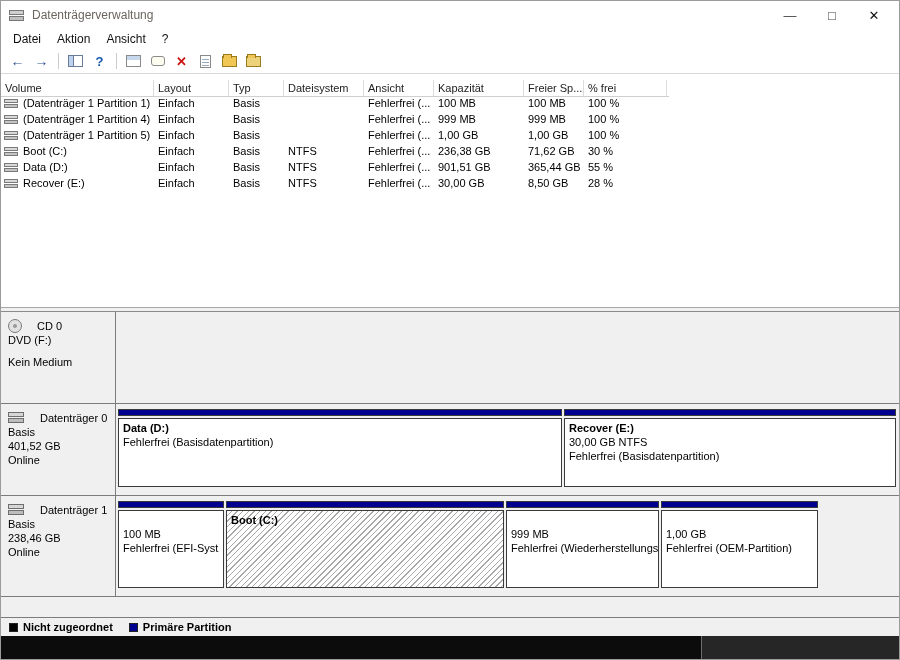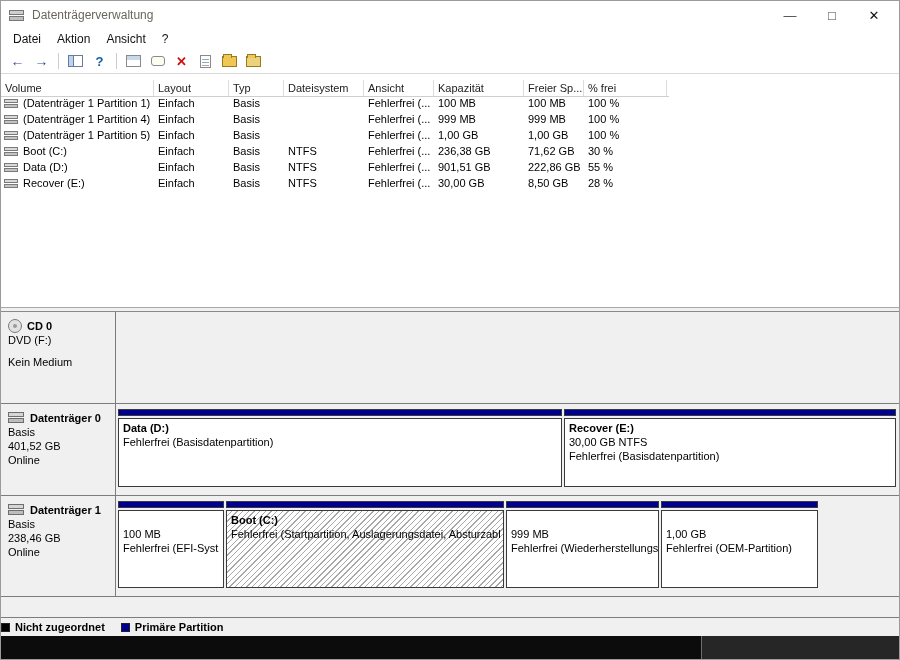--- a/index.html
+++ b/index.html
@@ -53,41 +53,41 @@
   
   .splitter{height:5px;flex:none;background:#f0f0f0;border-top:1px solid #a8a8a8;border-bottom:1px solid #8a8a8a}
 
   
   .bottompane{flex:1;background:#f0f0f0;display:flex;flex-direction:column;overflow:hidden}
   .disk-row{display:flex;border-bottom:1px solid #7c7c7c;flex:none}
   .row-cd{height:92px}
   .row-d0{height:92px}
   .row-d1{height:101px}
   .disk-left{width:115px;flex:none;border-right:1px solid #7c7c7c;padding:6px 6px 0 7px;background:#f0f0f0}
-  .dname{font-weight:bold;display:flex;align-items:center;gap:5px;height:15px;white-space:nowrap}
+  .dname{font-weight:normal;display:flex;align-items:center;gap:15px;height:15px;white-space:nowrap}
   .dline{height:14px;line-height:14px;white-space:nowrap}
   .dline.gap{margin-top:8px}
   .disk-ico{width:17px;height:13px;position:relative;flex:none}
   .disk-ico .d1s{position:absolute;left:0;top:1px;width:16px;height:5px;background:#d6d6d6;border:1px solid #6e6e6e}
   .disk-ico .d2s{position:absolute;left:0;top:7px;width:16px;height:5px;background:#bdbdbd;border:1px solid #6e6e6e}
   .cd-ico{width:14px;height:14px;border-radius:50%;background:#e2e2e2;border:1px solid #7a7a7a;position:relative;flex:none}
   .cd-ico:after{content:"";position:absolute;left:4px;top:4px;width:4px;height:4px;border-radius:50%;background:#9a9a9a}
 
   .disk-parts{flex:1;padding:5px 2px 8px 2px;display:flex;gap:2px;align-items:stretch;overflow:hidden}
   .part{display:flex;flex-direction:column;flex:none}
   .p-strip{height:7px;background:#000090;border:1px solid #3a3a3a;flex:none}
   .p-body{flex:1;margin-top:2px;border:1px solid #3a3a3a;background:#fff;padding:2px 0 0 4px;overflow:hidden;white-space:nowrap}
   .p-body.hatched{background-image:repeating-linear-gradient(135deg,#ffffff 0px,#ffffff 3px,#a8a8a8 3px,#a8a8a8 4px)}
   .p-name{font-weight:bold;height:14px;line-height:14px}
   .p-line{height:14px;line-height:14px}
 
   .pane-filler{flex:1}
 
   
-  .legendbar{height:19px;flex:none;border-top:1px solid #7c7c7c;background:#f0f0f0;display:flex;align-items:center;}
+  .legendbar{height:19px;flex:none;border-top:1px solid #7c7c7c;background:#f0f0f0;display:flex;align-items:center;padding-left:8px}
   .leg-item{display:flex;align-items:center;gap:5px;margin-right:16px}
   .leg-sq{width:9px;height:9px;border:1px solid #222;flex:none}
   .sq-unalloc{background:#000000}
   .sq-primary{background:#000090}
   .leg-label{font-weight:bold;white-space:nowrap}
 
   
   .bottomstrip{height:23px;flex:none;background:#0c0c0c;position:relative}
   .strip-right{position:absolute;left:700px;top:0;width:198px;height:100%;background:#262626;border-left:1px solid #6e6e6e}
 </style>
@@ -235,21 +235,21 @@
             <span class="v1"></span>
             <span class="v2"></span>
           </span>
           <span>Data (D:)</span>
         </div>
       <div class="c w-layout">Einfach</div>
       <div class="c w-typ">Basis</div>
       <div class="c w-fs">NTFS</div>
       <div class="c w-status">Fehlerfrei (...</div>
       <div class="c w-cap">901,51 GB</div>
-      <div class="c w-free">222,86 GB</div>
+      <div class="c w-free">365,44 GB</div>
       <div class="c w-pct">55 %</div>
     </div>
     <div class="trow">
       <div class="c c-vol w-vol">
           <span class="vol-ico">
             <span class="v1"></span>
             <span class="v2"></span>
           </span>
           <span>Recover (E:)</span>
         </div>
@@ -330,21 +330,20 @@
           <div class="p-body">
             <div class="p-name"></div>
             <div class="p-line">100 MB</div>
             <div class="p-line">Fehlerfrei (EFI-Syst</div>
           </div>
         </div>
         <div class="part" style="width:278px">
           <div class="p-strip"></div>
           <div class="p-body hatched">
             <div class="p-name">Boot  (C:)</div>
-            <div class="p-line">Fehlerfrei (Startpartition, Auslagerungsdatei, Absturzabl</div>
           </div>
         </div>
         <div class="part" style="width:153px">
           <div class="p-strip"></div>
           <div class="p-body">
             <div class="p-name"></div>
             <div class="p-line">999 MB</div>
             <div class="p-line">Fehlerfrei (Wiederherstellungs</div>
           </div>
         </div>

